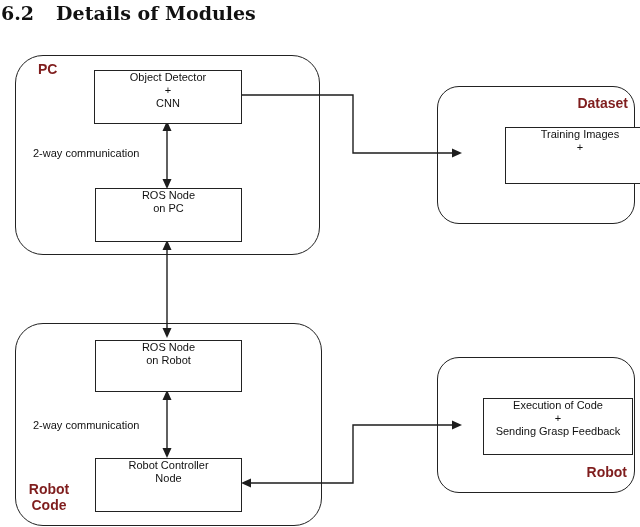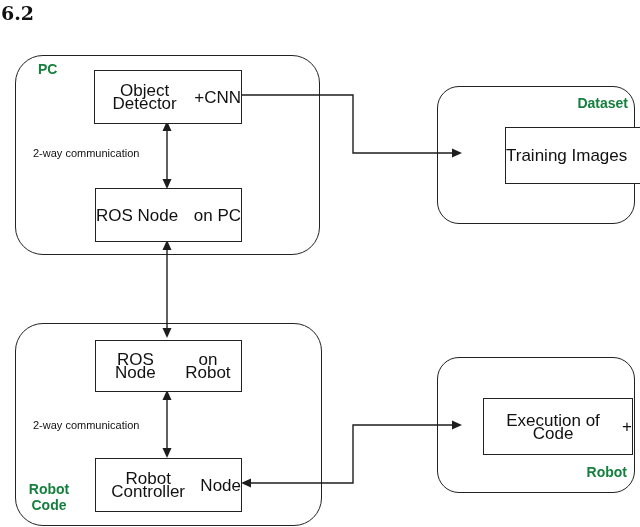--- a/index.html
+++ b/index.html
@@ -10,40 +10,41 @@
   .heading{
     position:absolute;left:1px;top:2px;display:flex;gap:22px;
     font-family:"DejaVu Serif",serif;font-weight:bold;font-size:19px;color:#111;
   }
   .group{
     position:absolute;border:1.6px solid #222;border-radius:28px;background:#fff;
   }
   .group.small{border-radius:22px;}
   .node{
     position:absolute;border:1.3px solid #222;background:#fff;
-    display:flex;flex-direction:row;align-items:center;justify-content:space-between;
-    font-size:17px;line-height:13px;text-align:center;
+    display:flex;flex-direction:column;align-items:center;justify-content:flex-start;
+    font-size:11px;line-height:13px;text-align:center;
   }
   .grouplabel{
-    position:absolute;font-weight:bold;font-size:14px;line-height:16px;color:#15803d;
+    position:absolute;font-weight:bold;font-size:14px;line-height:16px;color:#7f1d1d;
   }
   .commlabel{
     position:absolute;font-size:11px;color:#111;text-align:left;width:130px;
   }
   svg.connectors{position:absolute;left:0;top:0;width:640px;height:527px;}
   svg.connectors path{stroke:#1d1d1d;stroke-width:1.4;fill:none;}
   svg.connectors polygon{fill:#1d1d1d;stroke:none;}
 </style>
 </head>
 <body>
 
 <div class="page">
 
   <div class="heading">
     <span>6.2</span>
+    <span>Details of Modules</span>
   </div>
 
   <div class="group" style="left:15px;top:55px;width:303px;height:198px;"></div>
   <div class="group" style="left:15px;top:323px;width:305px;height:201px;"></div>
   <div class="group small" style="left:437px;top:86px;width:196px;height:136px;"></div>
   <div class="group small" style="left:437px;top:357px;width:196px;height:134px;"></div>
 
   <div class="grouplabel" style="left:38px;top:61px;">PC</div>
   <div class="grouplabel" style="left:14px;top:481px;width:70px;text-align:center;">
     <div>Robot</div>
@@ -96,15 +97,16 @@
   <div class="commlabel" style="left:33px;top:419px;">2-way communication</div>
 
   <div class="node" style="left:465px;top:127px;width:148px;height:55px;margin-left:40px;">
     <div>Training Images</div>
     <div>+</div>
   </div>
 
   <div class="node" style="left:463px;top:398px;width:148px;height:55px;margin-left:20px;">
     <div>Execution of Code</div>
     <div>+</div>
+    <div>Sending Grasp Feedback</div>
   </div>
 
 </div>
 
 </body></html>

